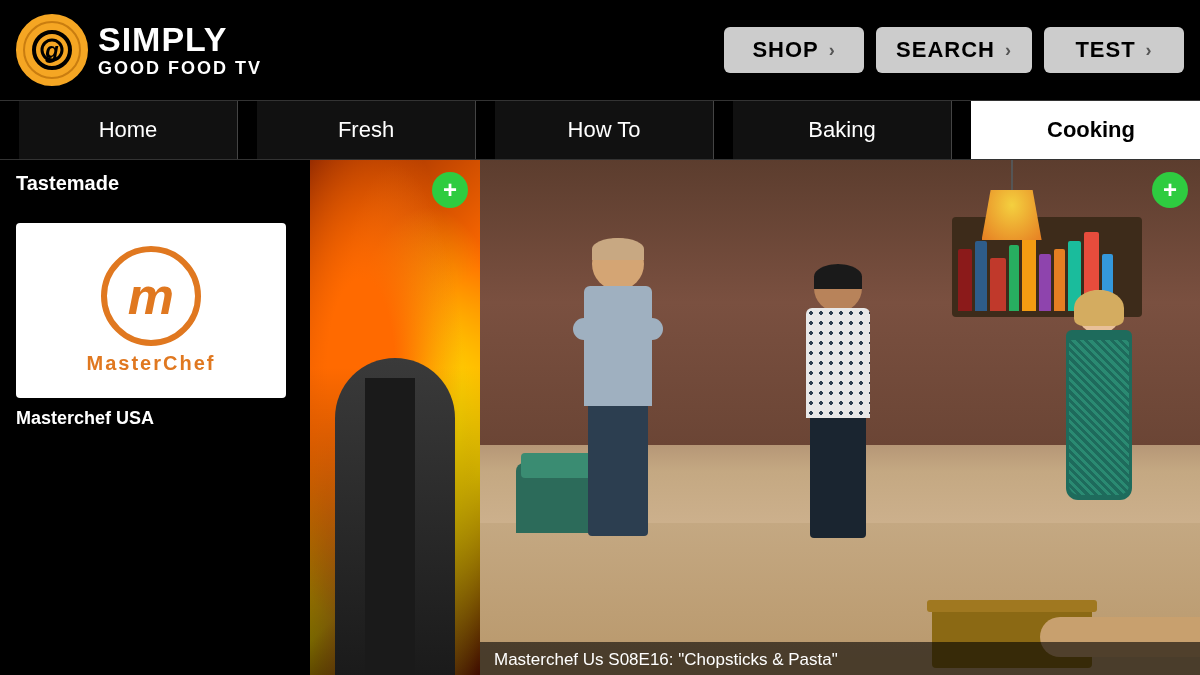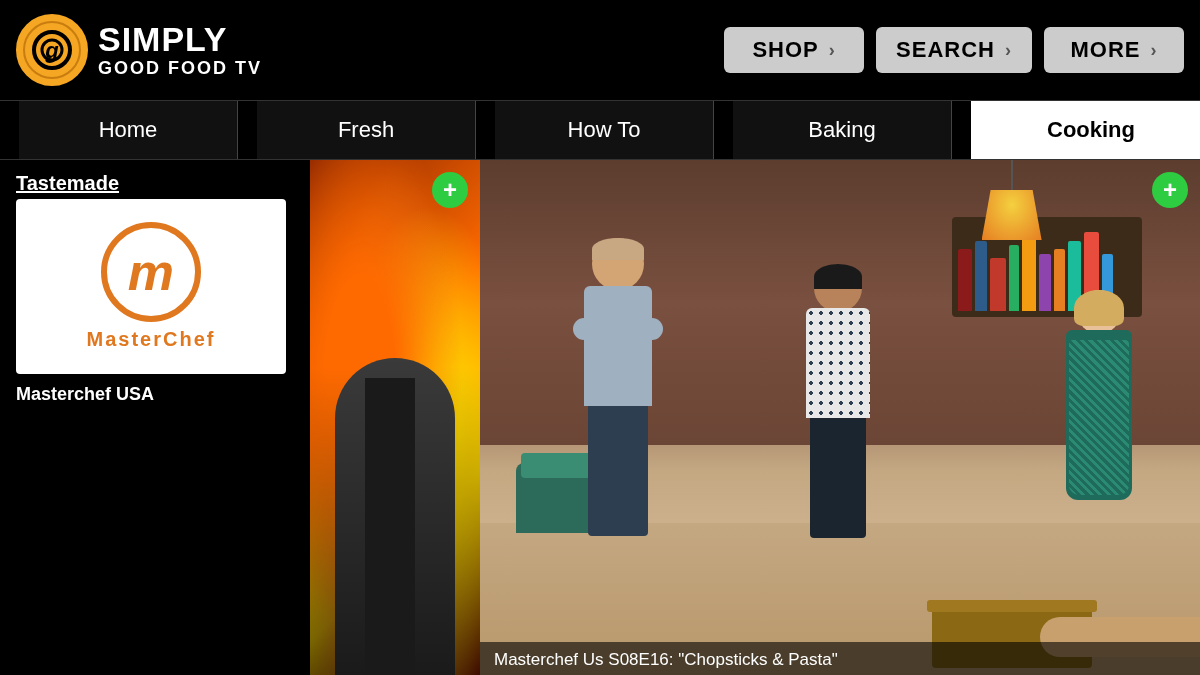--- a/index.html
+++ b/index.html
@@ -142,22 +142,21 @@
       flex: 0 0 310px;
       background: #000;
       padding: 12px 16px;
       overflow: hidden;
     }
 
     .sidebar-title {
       color: #fff;
       font-size: 20px;
       font-weight: 700;
-      margin-bottom: 4px;
-      text-decoration: underline;
+      margin-bottom: 28px;
     }
 
     .sidebar-logo-box {
       background: #fff;
       border-radius: 4px;
       width: 270px;
       height: 175px;
       display: flex;
       align-items: center;
       justify-content: center;
@@ -457,21 +456,21 @@
   <div class="header-buttons">
     <button class="header-btn">
       <span>SHOP</span>
       <span class="arrow">›</span>
     </button>
     <button class="header-btn">
       <span>SEARCH</span>
       <span class="arrow">›</span>
     </button>
     <button class="header-btn">
-      <span>MORE</span>
+      <span>TEST</span>
       <span class="arrow">›</span>
     </button>
   </div>
 </div>
 
 <nav class="nav-bar">
   <div class="nav-item">Home</div>
   <div class="nav-item">Fresh</div>
   <div class="nav-item">How To</div>
   <div class="nav-item">Baking</div>

